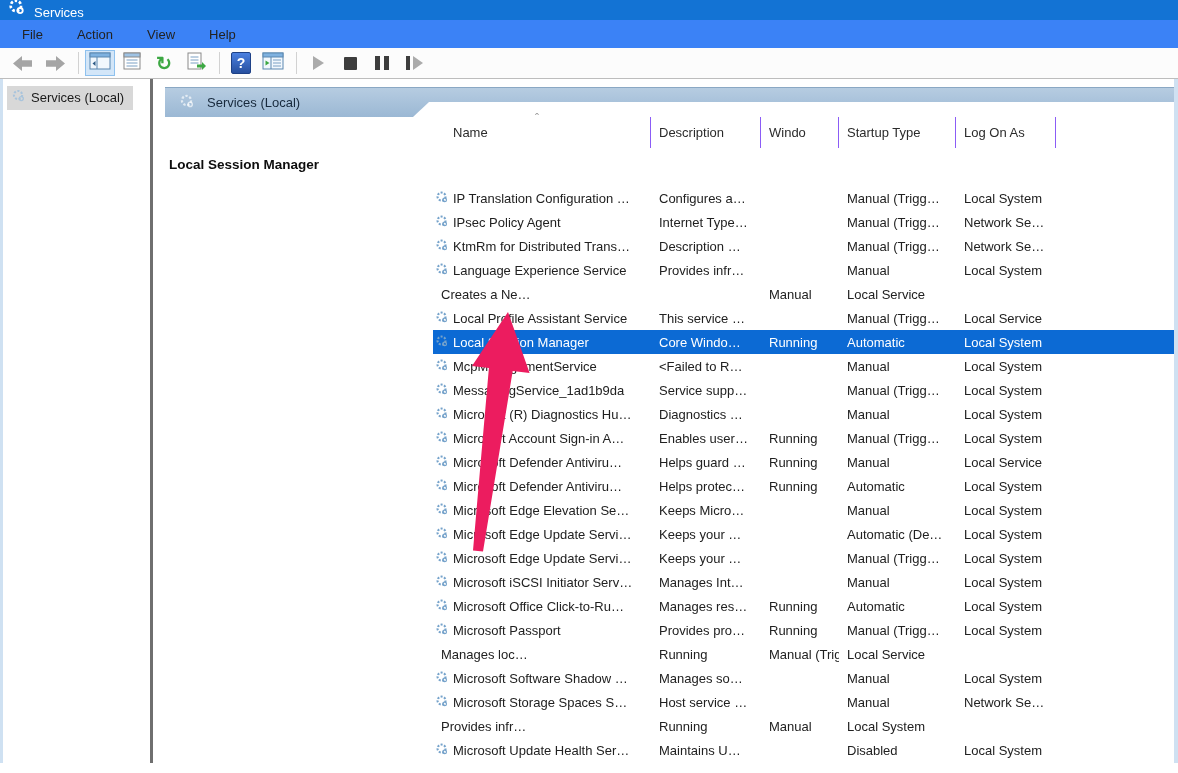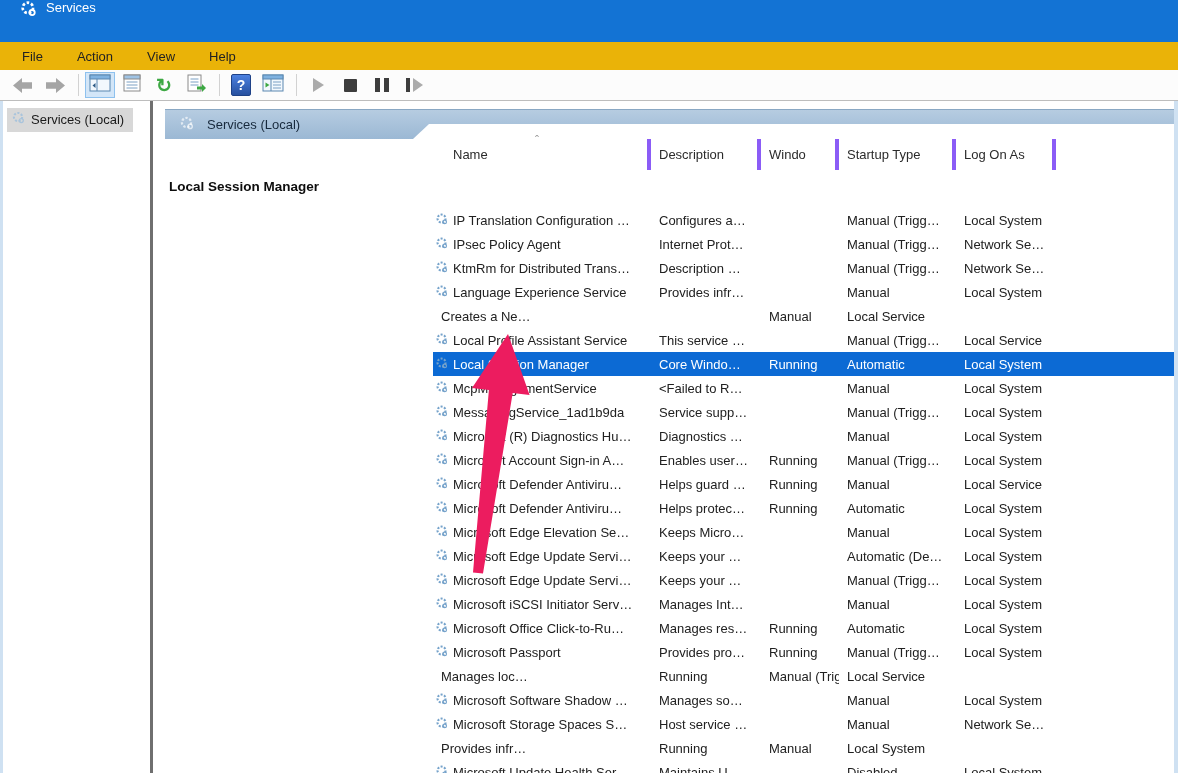--- a/index.html
+++ b/index.html
@@ -1,24 +1,24 @@
 <!DOCTYPE html>
 <html><head>
 <meta charset="utf-8">
 <style>
   * { margin:0; padding:0; box-sizing:border-box; }
   body { font-family:"Liberation Sans", sans-serif; background:#fff; }
   .window { width:1178px; height:773px; position:relative; overflow:hidden; background:#fff; }
 
   
-  .titlebar { height:42px; background:#1373d4; display:flex; align-items:flex-start; padding-left:20px; }
+  .titlebar { height:20px; background:#1373d4; display:flex; align-items:flex-end; padding-left:8px; }
   .titlebar .app-title { color:#fff; font-size:13px; margin-left:8px; }
 
   
-  .menubar { height:28px; background:#eab308; display:flex; align-items:center; padding-left:12px; }
+  .menubar { height:28px; background:#3b82f6; display:flex; align-items:center; padding-left:12px; }
   .menubar .menu-item { font-size:13px; color:#222; padding:4px 10px; margin-right:14px; cursor:default; }
 
   
   .toolbar { height:31px; background:#fcfcfc; border-bottom:1px solid #bdbdbd; display:flex; align-items:center; padding-left:8px; }
   .tool-btn { width:30px; height:26px; display:flex; align-items:center; justify-content:center; margin-right:2px; border:1px solid transparent; }
   .tool-btn.active { background:#d3e6f8; border:1px solid #8ec1ee; }
   .tb-sep { width:1px; height:22px; background:#d2d2d2; margin:0 6px; }
   .arrow-glyph svg { display:block; }
   .help-box { width:20px; height:22px; background:linear-gradient(#4b80e0,#27509f); border:1px solid #1e4187; border-radius:2px; color:#fff; font-weight:bold; font-size:14px; display:flex; align-items:center; justify-content:center; }
   .stop-sq { width:13px; height:13px; background:#3d3d3d; border-radius:1px; }
@@ -49,21 +49,21 @@
 
   
   .detail { position:absolute; left:4px; top:40px; width:258px; }
   .detail .svc-title { font-size:13.5px; font-weight:bold; color:#0d0d0d; }
   .detail .desc { margin-top:30px; font-size:13px; color:#4f4f4f; line-height:16px; width:252px; }
 
   
   .list { position:absolute; left:268px; top:38px; right:0; bottom:0; }
   .sort-caret { position:absolute; left:102px; top:-4px; color:#9a9a9a; font-size:12px; line-height:1; }
   .lheader { display:grid; grid-template-columns:218px 110px 78px 117px 100px; height:31px; align-items:center; position:relative; }
-  .lheader .hcell { font-size:13px; color:#2b2b2b; height:100%; display:flex; align-items:center; border-right:4px solid #8b5cf6; padding-left:8px; background:#fff; }
+  .lheader .hcell { font-size:13px; color:#2b2b2b; height:100%; display:flex; align-items:center; border-right:1px solid #8b5cf6; padding-left:8px; background:#fff; }
   .lheader .hcell.name { padding-left:20px; }
   .rows { position:absolute; left:0; right:0; top:69px; bottom:0; overflow:hidden; }
   .srow { display:grid; grid-template-columns:218px 110px 78px 117px 100px; height:24px; align-items:center; font-size:13px; color:#212121; }
   .srow .cell { padding-left:8px; white-space:nowrap; overflow:hidden; }
   .srow .cell.name { padding-left:2px; display:flex; align-items:center; gap:4px; }
   .srow.selected { background:#0c6ad4; color:#fff; }
   .gear14 { flex:0 0 auto; }
 
   
   .annotation { position:absolute; left:268px; top:223px; width:120px; height:260px; pointer-events:none; z-index:5; }
@@ -236,21 +236,21 @@
   <div class="srow">
     <span class="cell name">
       <span class="gear14">
         <svg width="14" height="14" viewBox="0 0 16 16">
           <circle cx="7.5" cy="7.5" r="4.6" fill="none" stroke="#76a3cb" stroke-width="2.4" stroke-dasharray="2.3 1.7"></circle>
           <circle cx="11" cy="11.3" r="2.1" fill="none" stroke="#76a3cb" stroke-width="1.4"></circle>
         </svg>
       </span>
       <span>IPsec Policy Agent</span>
     </span>
-    <span class="cell">Internet Prot…</span>
+    <span class="cell">Internet Type…</span>
     <span class="cell"></span>
     <span class="cell">Manual (Trigg…</span>
     <span class="cell">Network Se…</span>
   </div>
 
   <div class="srow">
     <span class="cell name">
       <span class="gear14">
         <svg width="14" height="14" viewBox="0 0 16 16">
           <circle cx="7.5" cy="7.5" r="4.6" fill="none" stroke="#76a3cb" stroke-width="2.4" stroke-dasharray="2.3 1.7"></circle>

